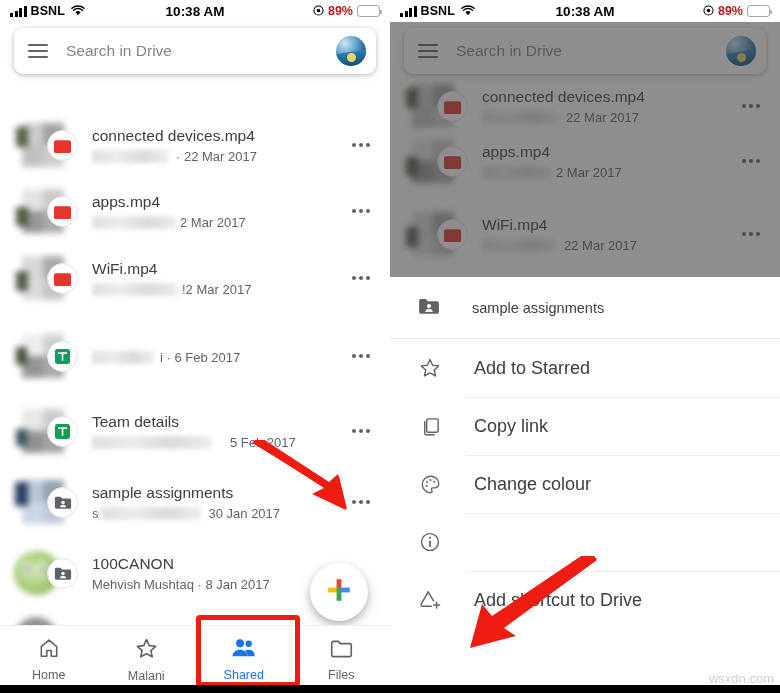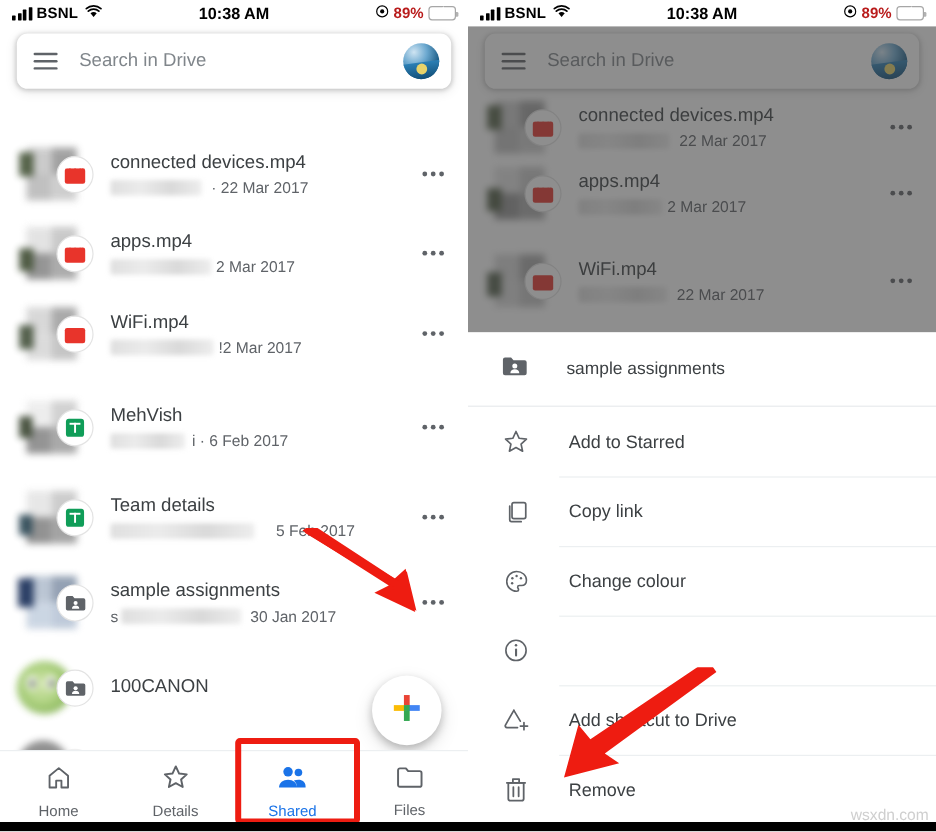--- a/index.html
+++ b/index.html
@@ -104,21 +104,21 @@
 
   
   .scrim { position: absolute; left: 0; top: 0; right: 0; height: 277px;
            background: rgba(60,60,60,.58); z-index: 50; }
   .sheet { position: absolute; left: 0; right: 0; top: 277px; bottom: 0; background: #fff; z-index: 55; }
   .sheet-header { height: 62px; display: flex; align-items: center; padding: 0 28px;
                   border-bottom: 1px solid #e8eaed; }
   .sheet-header .sh-label { margin-left: 32px; font-size: 14.5px; color: #3c4043; }
   .mrow { height: 58px; display: flex; align-items: center; padding: 0 28px; position: relative; cursor: pointer; }
   .mrow .mi { width: 24px; flex: 0 0 auto; display: flex; align-items: center; justify-content: center; }
-  .mrow .ml { margin-left: 32px; font-size: 15px; color: #3c4043; }
+  .mrow .ml { margin-left: 32px; font-size: 18px; color: #3c4043; }
   .mrow + .mrow::before { content:""; position: absolute; left: 76px; right: 0; top: 0;
                           height: 1px; background: #eceff1; }
 
   
   .arrow { position: absolute; z-index: 60; pointer-events: none; }
 
   .watermark { position: absolute; right: 6px; bottom: 7px; font-size: 13px;
                color: #cfcfcf; font-family: "Liberation Sans", sans-serif; z-index: 70; }
   .bottom-strip { position: absolute; left:0; right:0; bottom:0; height: 8px; background:#000; z-index: 65; }
 </style>
@@ -268,21 +268,20 @@
           </div>
           <div class="badge">
             <svg width="17" height="17" viewBox="0 0 18 18">
                 <rect x="1" y="1" width="16" height="16" rx="2.6" fill="#0f9d58"></rect>
                 <rect x="4.2" y="4.6" width="9.6" height="1.7" fill="#fff"></rect>
                 <rect x="8.2" y="4.6" width="1.7" height="8.8" fill="#fff"></rect>
               </svg>
           </div>
         </div>
         <div class="fmeta">
-          <div class="fname">MehVish</div>
           <div class="fsub">
             <span class="blurtext" style="width:62px;"></span>
             <span style="margin-left:6px;">i · 6 Feb 2017</span>
           </div>
         </div>
         <div class="more">
             <i></i>
             <i></i>
             <i></i>
           </div>
@@ -363,20 +362,23 @@
           <div class="badge">
             <svg width="18" height="15" viewBox="0 0 20 16">
                 <path d="M1 3.2a1.6 1.6 0 0 1 1.6-1.6h4.6l1.8 2h8.4A1.6 1.6 0 0 1 19 5.2v8.2a1.6 1.6 0 0 1-1.6 1.6H2.6A1.6 1.6 0 0 1 1 13.4Z" fill="#5f6368"></path>
                 <circle cx="10" cy="8" r="1.9" fill="#fff"></circle>
                 <path d="M6.6 13.4c0-1.9 1.5-3 3.4-3s3.4 1.1 3.4 3Z" fill="#fff"></path>
               </svg>
           </div>
         </div>
         <div class="fmeta">
           <div class="fname">100CANON</div>
+          <div class="fsub">
+              <span>Mehvish Mushtaq · 8 Jan 2017</span>
+            </div>
         </div>
         <div class="more" style="visibility:hidden;">
             <i></i>
             <i></i>
             <i></i>
           </div>
       </div>
 
       <div class="frow" style="top:606px;">
         <div class="thumb">
@@ -426,21 +428,21 @@
             </svg>
         </span>
         <span class="navlabel">Home</span>
       </div>
       <div class="navitem">
         <span>
           <svg width="23" height="23" viewBox="0 0 24 24">
               <path d="M12 2.8 14.9 9l6.6.7-4.9 4.5 1.4 6.5L12 17.4 6 20.7l1.4-6.5L2.5 9.7 9.1 9Z" fill="none" stroke="#5f6368" stroke-width="1.7" stroke-linejoin="round"></path>
             </svg>
         </span>
-        <span class="navlabel">Details</span>
+        <span class="navlabel">Malani</span>
       </div>
       <div class="navitem active">
         <span>
           <svg width="25" height="22" viewBox="0 0 26 22">
               <circle cx="9.4" cy="6" r="4.1" fill="#1a73e8"></circle>
               <path d="M1.6 19.6c0-4.2 3.5-6.8 7.8-6.8s7.8 2.6 7.8 6.8Z" fill="#1a73e8"></path>
               <circle cx="18.4" cy="6.6" r="3.3" fill="#1a73e8"></circle>
               <path d="M14.4 13.6c1.2-.5 2.6-.8 4-.8 3.6 0 6.2 2.2 6.2 5.6v1.2h-7.4c0-2.4-1-4.5-2.8-6Z" fill="#1a73e8"></path>
             </svg>
         </span>
@@ -669,30 +671,20 @@
         <span class="mi">
           <svg width="23" height="22" viewBox="0 0 24 22">
               <path d="M9.6 2.6 2.3 15.4a1.5 1.5 0 0 0 1.3 2.2h9.2" fill="none" stroke="#5f6368" stroke-width="1.5" stroke-linejoin="round" stroke-linecap="round"></path>
               <path d="M9.6 2.6 15.2 12" fill="none" stroke="#5f6368" stroke-width="1.5" stroke-linecap="round"></path>
               <path d="M18.4 13.2v6.2M15.3 16.3h6.2" stroke="#5f6368" stroke-width="1.5" stroke-linecap="round"></path>
             </svg>
         </span>
         <span class="ml">Add shortcut to Drive</span>
       </div>
 
-      <div class="mrow">
-        <span class="mi">
-          <svg width="20" height="22" viewBox="0 0 20 22">
-              <path d="M3.6 5.4h12.8v13.2a1.6 1.6 0 0 1-1.6 1.6H5.2a1.6 1.6 0 0 1-1.6-1.6Z" fill="none" stroke="#5f6368" stroke-width="1.5" stroke-linejoin="round"></path>
-              <path d="M1.8 5.4h16.4M7.4 2.2h5.2v3.2H7.4Z" fill="none" stroke="#5f6368" stroke-width="1.5" stroke-linejoin="round"></path>
-              <path d="M7.8 9v7.6M12.2 9v7.6" stroke="#5f6368" stroke-width="1.5" stroke-linecap="round"></path>
-            </svg>
-        </span>
-        <span class="ml">Remove</span>
-      </div>
     </div>
 
     <div class="arrow" style="left:66px; top:556px;">
       <svg width="145" height="105" viewBox="0 0 145 105">
         <path d="M141 4 L48 72 L60 80 L14 92 L26 48 L36 60 L134 -6 Z" fill="#ee1c11"></path>
       </svg>
     </div>
 
     <div class="watermark">wsxdn.com</div>
     <div class="bottom-strip"></div>

